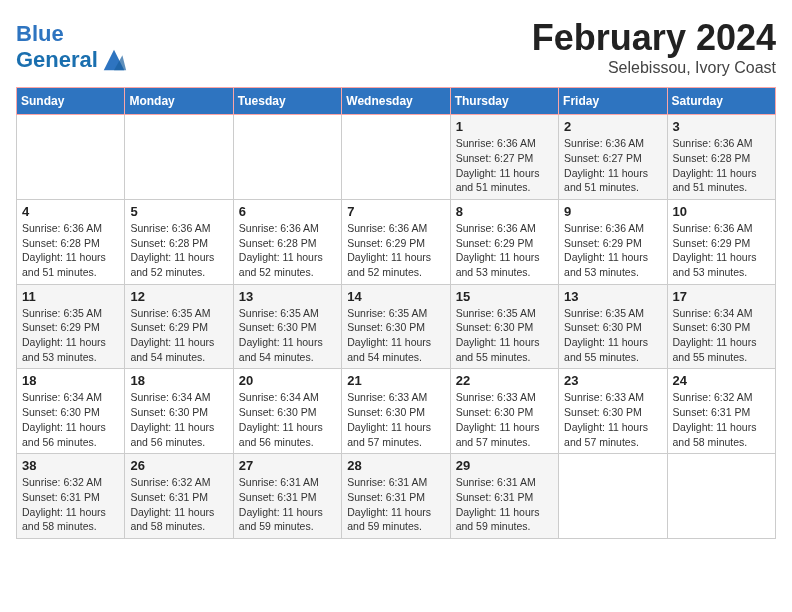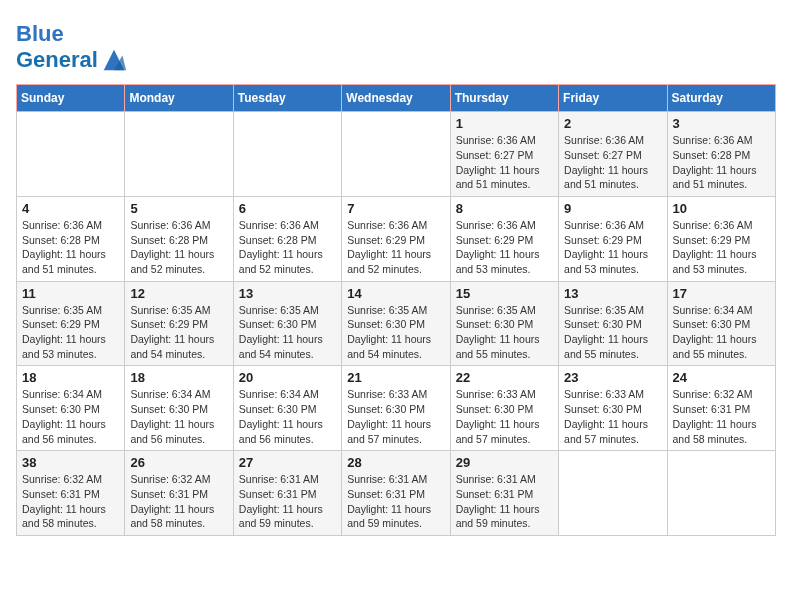--- a/index.html
+++ b/index.html
@@ -105,20 +105,24 @@
       </div>
       <div style="display:flex;align-items:center;">
         <span class="logo-text"><span>General</span></span>
         <svg class="logo-icon" viewBox="0 0 30 30" xmlns="http://www.w3.org/2000/svg">
           <polygon points="4,26 15,4 26,26" fill="#2e74c0"></polygon>
           <polygon points="15,26 24,10 28,26" fill="#1a5fa0" opacity="0.7"></polygon>
         </svg>
       </div>
     </div>
   </div>
+  <div class="title-block">
+    <div class="month-title">February 2024</div>
+    <div class="location-title">Selebissou, Ivory Coast</div>
+  </div>
 </div>
 
 <table>
   <thead>
     <tr id="weekday-header">
         <th>Sunday</th>
         <th>Monday</th>
         <th>Tuesday</th>
         <th>Wednesday</th>
         <th>Thursday</th>

